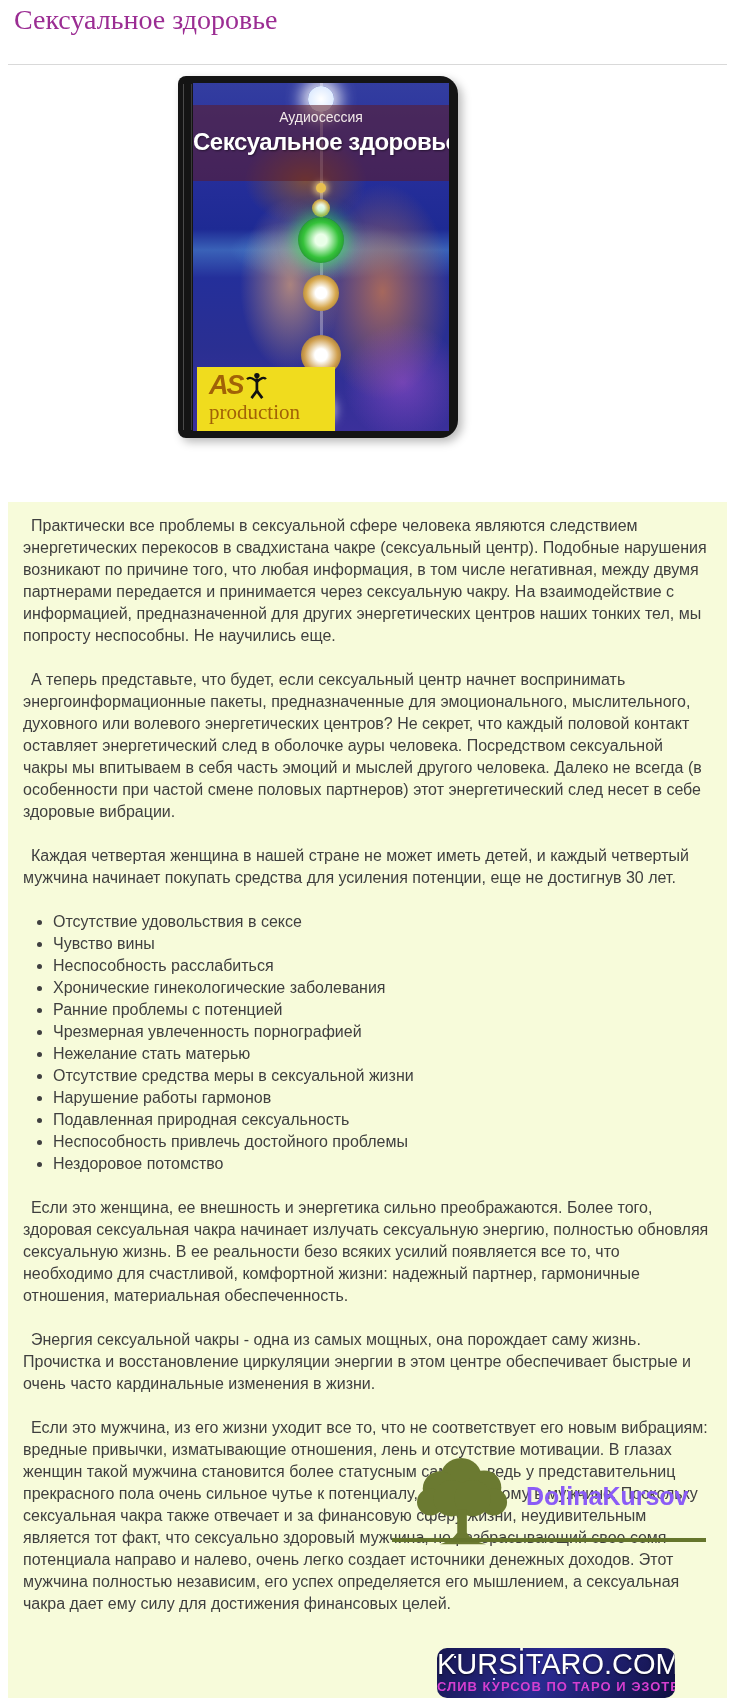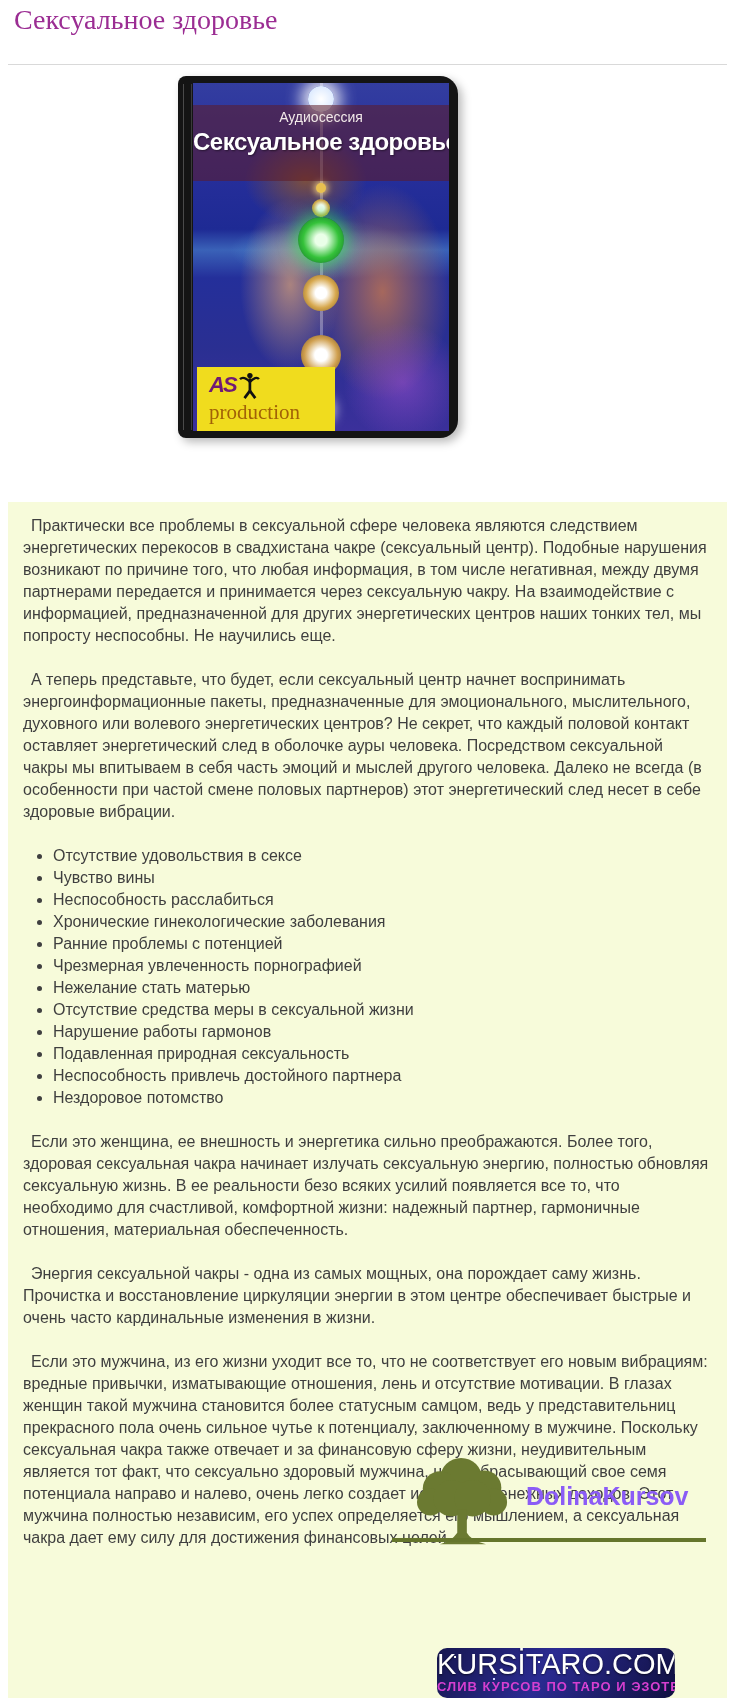--- a/index.html
+++ b/index.html
@@ -42,22 +42,22 @@
   .ck-root{top:318px;width:18px;height:18px;background:radial-gradient(#fff,#cfe2ff);
     box-shadow:0 0 12px 5px rgba(255,255,255,.8);}
   .band{position:absolute;left:0;right:0;top:22px;height:76px;
     background:rgba(95,28,38,.55);text-align:center;}
   .band-tag{font-size:14px;color:#f2e9e9;margin-top:4px;}
   .band-title{font-size:24px;font-weight:bold;color:#fff;margin-top:3px;
     letter-spacing:-.5px;white-space:nowrap;text-shadow:1px 1px 2px rgba(0,0,0,.45);}
   .ast{position:absolute;left:4px;bottom:0;width:138px;height:64px;
     background:#f0dc1e;box-sizing:border-box;padding:5px 0 0 12px;}
   .ast-row{display:flex;align-items:flex-start;height:28px;}
-  .ast-as{font-weight:800;font-style:italic;font-size:22px;line-height:26px;
-    letter-spacing:-2px;color:#701a75;}
+  .ast-as{font-weight:800;font-style:italic;font-size:27px;line-height:26px;
+    letter-spacing:-2px;color:#a16207;}
   .ast-person{margin-left:2px;margin-top:0;}
   .ast-prod{font-family:"Liberation Serif",serif;font-size:21px;color:#a16207;line-height:24px;}
 
   
   .panel{position:absolute;left:8px;top:502px;width:719px;height:1196px;
     box-sizing:border-box;background:#f7fbda;padding:13px 15px;
     color:#3f3f3f;font-size:16px;line-height:22px;}
   .panel p{margin:22px 0 0;text-indent:8px;}
   .panel p.first{margin-top:0;}
   .panel ul{margin:22px 0 0;padding-left:30px;list-style:disc outside;}
@@ -123,33 +123,34 @@
         </svg>
       </div>
       <div class="ast-prod">production</div>
     </div>
   </div>
 </div>
 
 <div class="panel">
   <p class="first">Практически все проблемы в сексуальной сфере человека являются следствием энергетических перекосов в свадхистана чакре (сексуальный центр). Подобные нарушения возникают по причине того, что любая информация, в том числе негативная, между двумя партнерами передается и принимается через сексуальную чакру. На взаимодействие с информацией, предназначенной для других энергетических центров наших тонких тел, мы попросту неспособны. Не научились еще.</p>
   <p>А теперь представьте, что будет, если сексуальный центр начнет воспринимать энергоинформационные пакеты, предназначенные для эмоционального, мыслительного, духовного или волевого энергетических центров? Не секрет, что каждый половой контакт оставляет энергетический след в оболочке ауры человека. Посредством сексуальной чакры мы впитываем в себя часть эмоций и мыслей другого человека. Далеко не всегда (в особенности при частой смене половых партнеров) этот энергетический след несет в себе здоровые вибрации.</p>
+  <p>Каждая четвертая женщина в нашей стране не может иметь детей, и каждый четвертый мужчина начинает покупать средства для усиления потенции, еще не достигнув 30 лет.</p>
   <ul>
 
   <li>Отсутствие удовольствия в сексе</li>
       <li>Чувство вины</li>
       <li>Неспособность расслабиться</li>
       <li>Хронические гинекологические заболевания</li>
       <li>Ранние проблемы с потенцией</li>
       <li>Чрезмерная увлеченность порнографией</li>
       <li>Нежелание стать матерью</li>
       <li>Отсутствие средства меры в сексуальной жизни</li>
       <li>Нарушение работы гармонов</li>
       <li>Подавленная природная сексуальность</li>
-      <li>Неспособность привлечь достойного партнера</li>
+      <li>Неспособность привлечь достойного проблемы</li>
       <li>Нездоровое потомство</li>
     </ul>
   <p>Если это женщина, ее внешность и энергетика сильно преображаются. Более того, здоровая сексуальная чакра начинает излучать сексуальную энергию, полностью обновляя сексуальную жизнь. В ее реальности безо всяких усилий появляется все то, что необходимо для счастливой, комфортной жизни: надежный партнер, гармоничные отношения, материальная обеспеченность.</p>
   <p>Энергия сексуальной чакры - одна из самых мощных, она порождает саму жизнь. Прочистка и восстановление циркуляции энергии в этом центре обеспечивает быстрые и очень часто кардинальные изменения в жизни.</p>
   <p>Если это мужчина, из его жизни уходит все то, что не соответствует его новым вибрациям: вредные привычки, изматывающие отношения, лень и отсутствие мотивации. В глазах женщин такой мужчина становится более статусным самцом, ведь у представительниц прекрасного пола очень сильное чутье к потенциалу, заключенному в мужчине. Поскольку сексуальная чакра также отвечает и за финансовую сферу жизни, неудивительным является тот факт, что сексуально здоровый мужчина, не разбрасывающий свое семя потенциала направо и налево, очень легко создает источники денежных доходов. Этот мужчина полностью независим, его успех определяется его мышлением, а сексуальная чакра дает ему силу для достижения финансовых целей.</p>
 </div>
 
 <div class="watermark">
   <svg class="wm-tree" width="118" height="92" viewBox="0 0 120 96">
     <g fill="#6b7a31">

